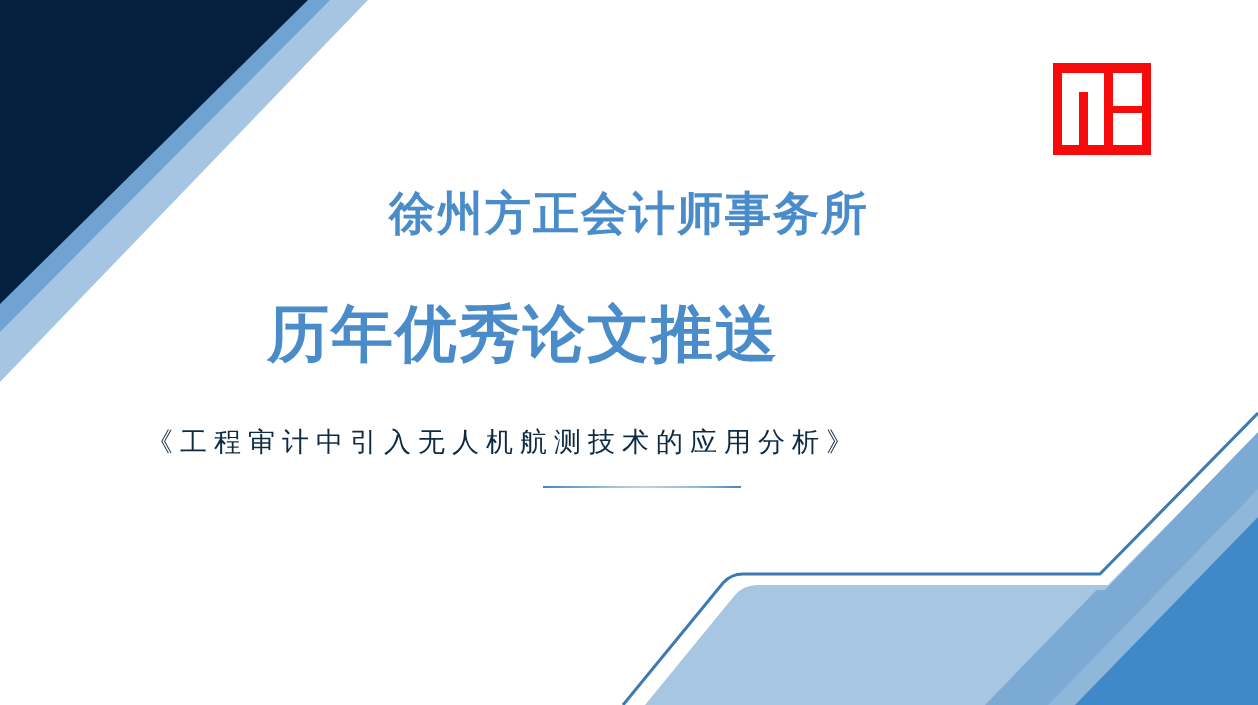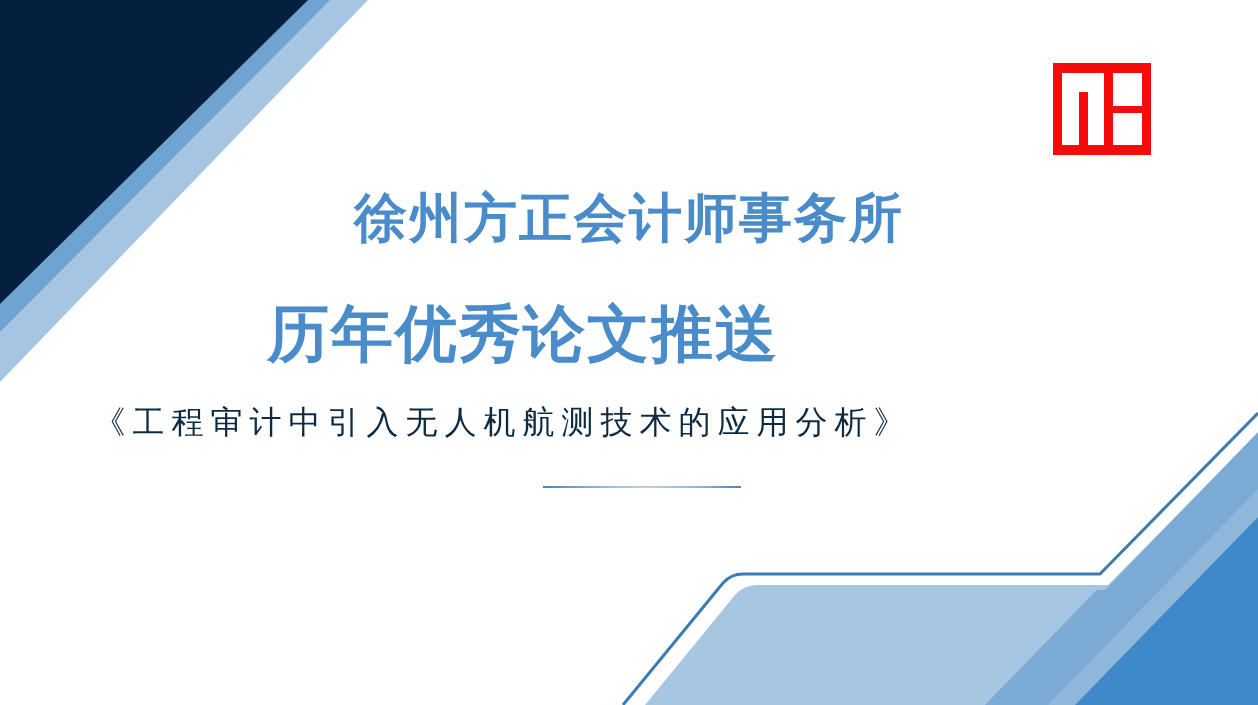--- a/index.html
+++ b/index.html
@@ -54,21 +54,21 @@
     left: 0;
     top: 0;
     width: 1258px;
     text-align: center;
   }
   .title-line-1 {
     position: absolute;
     left: 0;
     top: 187px;
     width: 1258px;
-    font-size: 53px;
+    font-size: 46px;
     font-weight: bold;
     letter-spacing: 2px;
     line-height: 1.16;
     color: #4a8bc9;
     white-space: nowrap;
   }
   .title-line-2 {
     position: absolute;
     left: 0;
     top: 298px;
@@ -76,23 +76,23 @@
     font-size: 62px;
     font-weight: bold;
     letter-spacing: 2px;
     line-height: 1.16;
     color: #4a8bc9;
     white-space: nowrap;
   }
   .subtitle {
     position: absolute;
     left: 0;
-    top: 401px;
+    top: 424px;
     width: 1006px;
-    font-size: 32px;
+    font-size: 27px;
     font-weight: normal;
     letter-spacing: 7px;
     color: #0d2a44;
     white-space: nowrap;
   }
   .divider {
     position: absolute;
     left: 543px;
     top: 486px;
     width: 198px;

